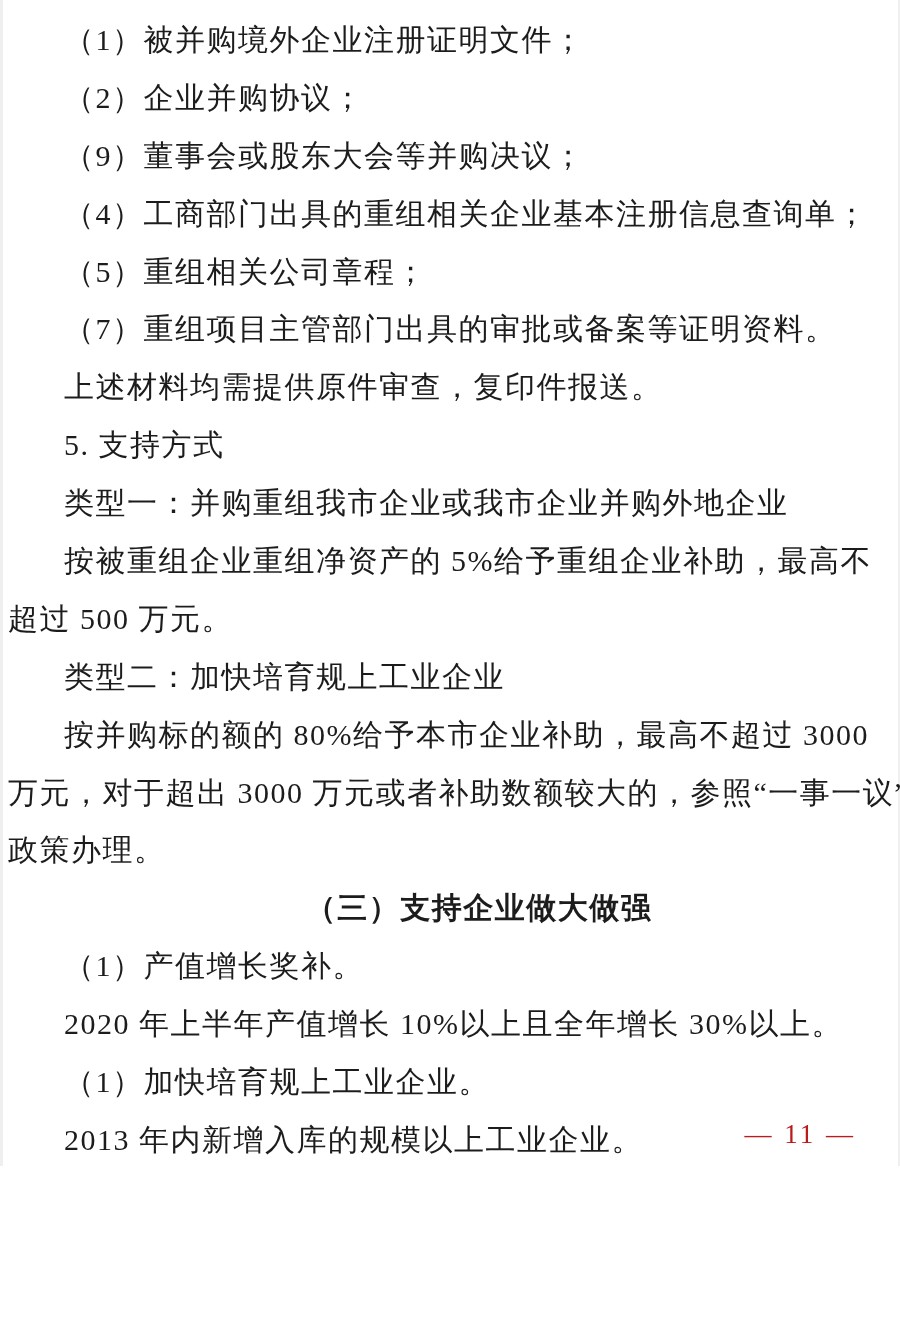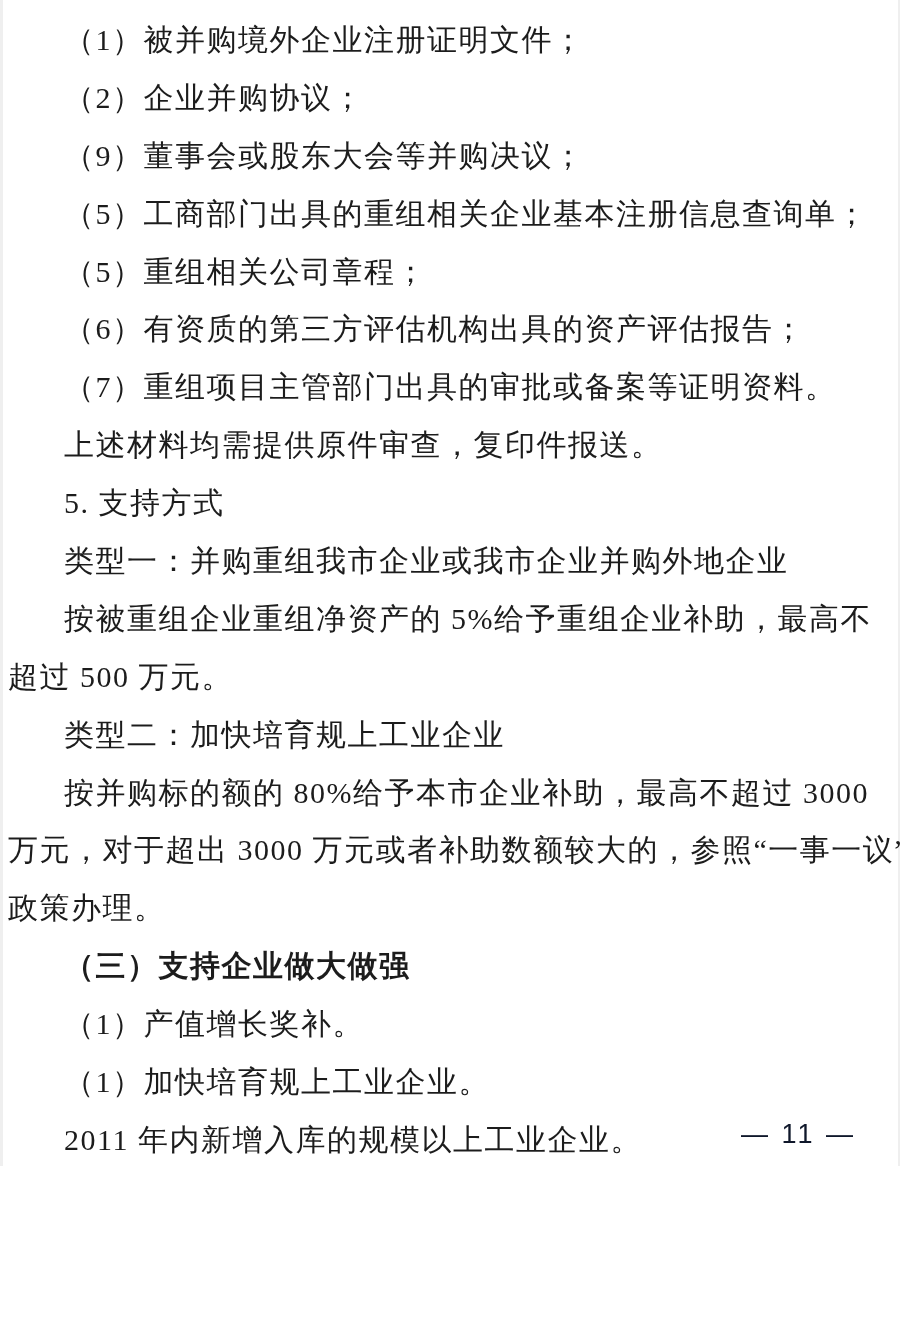--- a/index.html
+++ b/index.html
@@ -36,56 +36,56 @@
   .line {
     margin: 0;
     height: 57.9px;
     font-size: 30px;
     line-height: 40px;
     letter-spacing: 1.5px;
     white-space: nowrap;
     overflow: visible;
   }
   .ind { padding-left: 56px; }
-  .bold { font-weight: bold; }
+  .bold { font-weight: bold; text-align: center; }
 
   .footer {
     position: absolute;
     right: 44px;
     bottom: 16px;
     font-size: 27px;
     letter-spacing: 3px;
-    color: #0f172a;
-    font-family: Liberation Sans, sans-serif;
+    color: #b91c1c;
+    font-family: Liberation Serif, serif;
   }
 </style>
 </head>
 <body>
 
 <div class="page">
   <div class="edge edge-left"></div>
   <div class="edge edge-right"></div>
 
   <div class="content">
     <p class="line ind">（1）被并购境外企业注册证明文件；</p>
     <p class="line ind">（2）企业并购协议；</p>
     <p class="line ind">（9）董事会或股东大会等并购决议；</p>
-    <p class="line ind">（5）工商部门出具的重组相关企业基本注册信息查询单；</p>
+    <p class="line ind">（4）工商部门出具的重组相关企业基本注册信息查询单；</p>
     <p class="line ind">（5）重组相关公司章程；</p>
-    <p class="line ind">（6）有资质的第三方评估机构出具的资产评估报告；</p>
     <p class="line ind">（7）重组项目主管部门出具的审批或备案等证明资料。</p>
     <p class="line ind">上述材料均需提供原件审查，复印件报送。</p>
     <p class="line ind">5. 支持方式</p>
     <p class="line ind">类型一：并购重组我市企业或我市企业并购外地企业</p>
     <p class="line ind">按被重组企业重组净资产的 5%给予重组企业补助，最高不</p>
     <p class="line">超过 500 万元。</p>
     <p class="line ind">类型二：加快培育规上工业企业</p>
     <p class="line ind">按并购标的额的 80%给予本市企业补助，最高不超过 3000</p>
     <p class="line">万元，对于超出 3000 万元或者补助数额较大的，参照“一事一议”</p>
     <p class="line">政策办理。</p>
     <p class="line ind bold">（三）支持企业做大做强</p>
     <p class="line ind">（1）产值增长奖补。</p>
+    <p class="line ind">2020 年上半年产值增长 10%以上且全年增长 30%以上。</p>
     <p class="line ind">（1）加快培育规上工业企业。</p>
-    <p class="line ind">2011 年内新增入库的规模以上工业企业。</p>
+    <p class="line ind">2013 年内新增入库的规模以上工业企业。</p>
   </div>
 
   <div class="footer">— 11 —</div>
 </div>
 
 </body></html>

